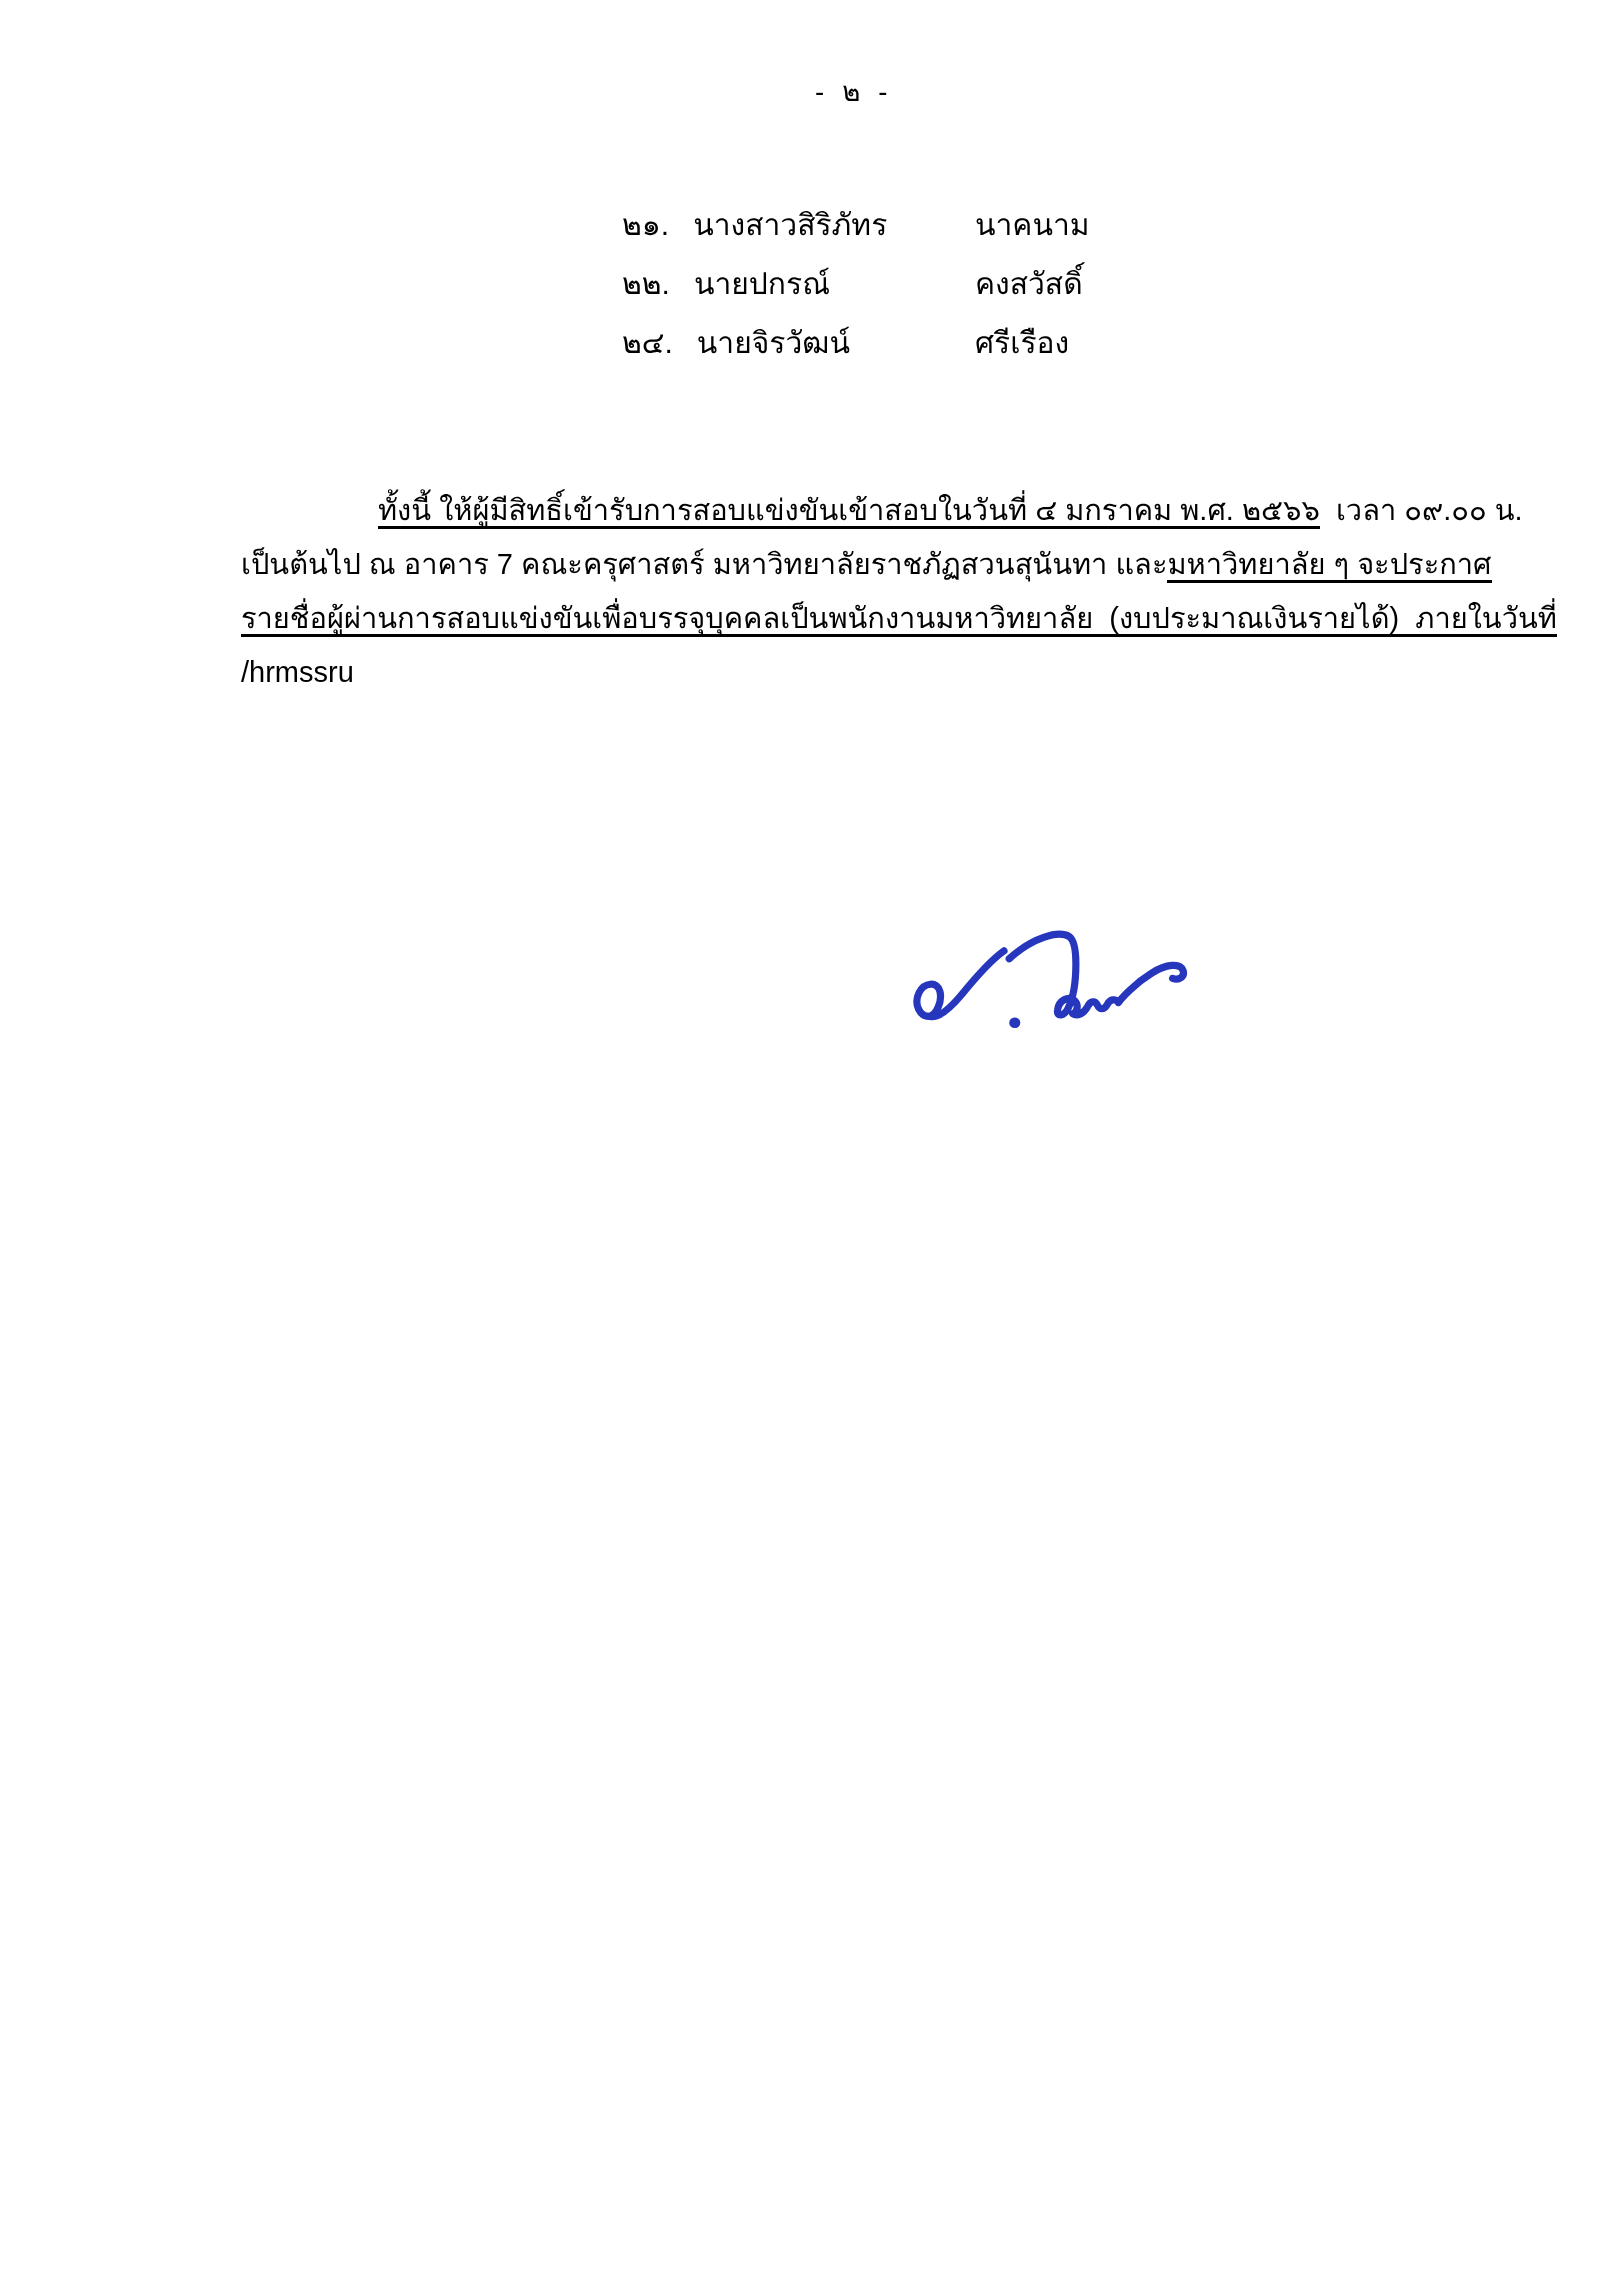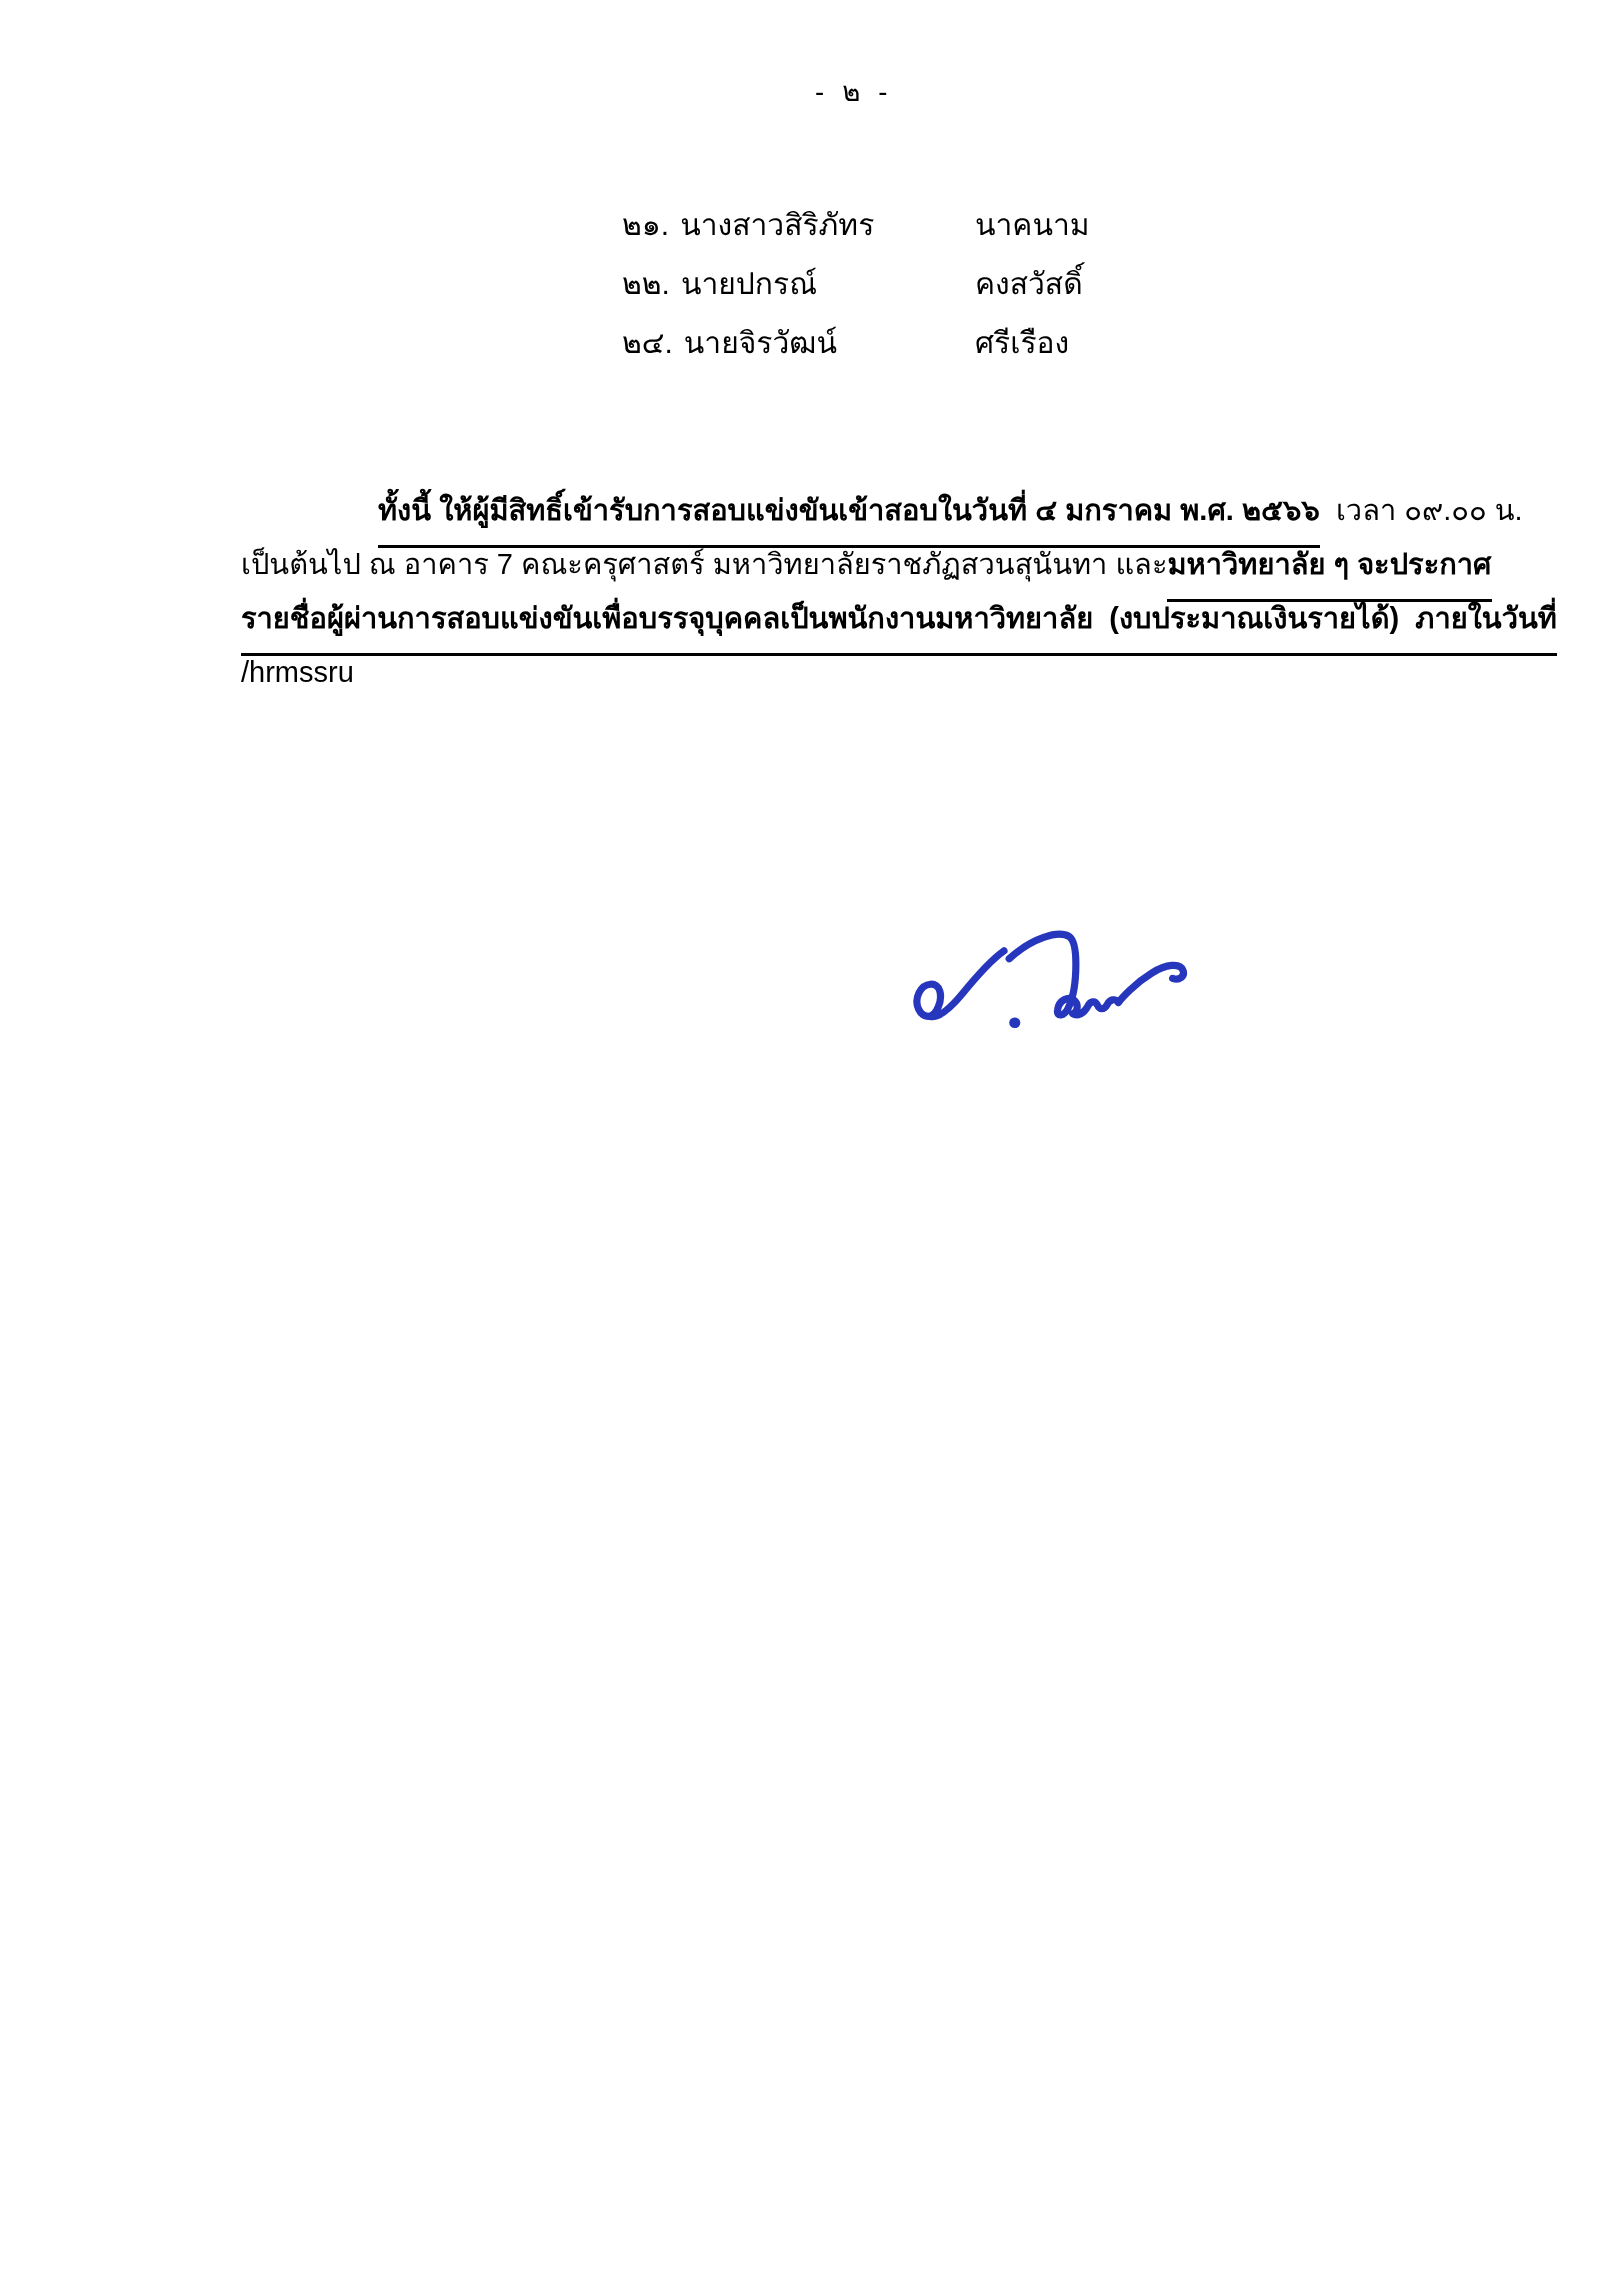--- a/index.html
+++ b/index.html
@@ -19,32 +19,32 @@
     letter-spacing:5.2px;
     white-space:nowrap;
   }
   .name-list{
     position:absolute;
     left:622px; top:195px;
     font-size:30px;
   }
   .row{position:relative;height:59px;line-height:59px;white-space:nowrap;}
   .row .no{display:inline-block;}
-  .row .given{margin-left:11px;}
+  .row .given{margin-left:24px;}
   .row .surname{position:absolute;left:353px;top:0;}
   .paragraph{
     position:absolute;
     left:241px; top:483px;
     width:1269px;
     font-size:29px;
     line-height:54px;
   }
   .pline{white-space:nowrap;}
   .pline.indent{padding-left:137px;}
-  .u{border-bottom:3.9px solid #000;padding-bottom:19px;font-weight:bold;}
+  .u{border-bottom:3.9px solid #000;padding-bottom:0;}
   .date-line{
     position:absolute;
     left:828px; top:820px;
     font-size:29px;
     white-space:nowrap;
   }
   .signature{
     position:absolute;
     left:911px; top:913px;
   }

